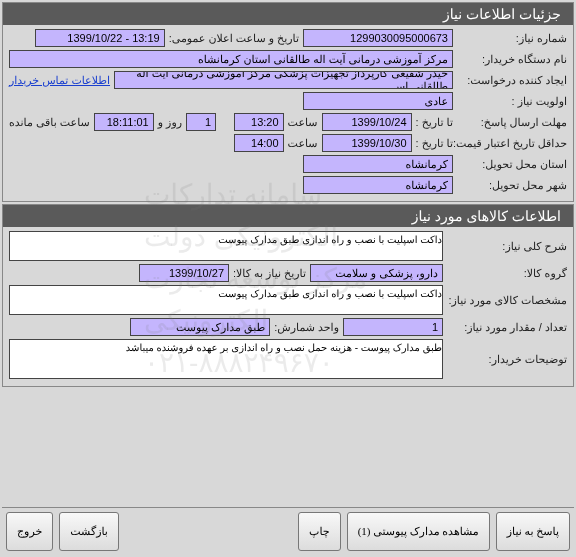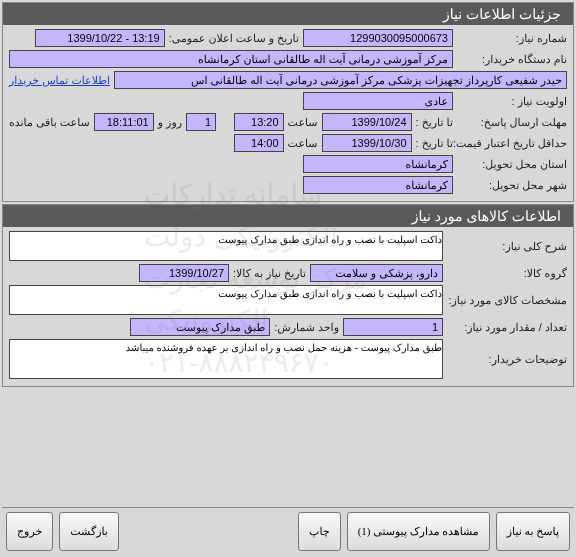--- a/index.html
+++ b/index.html
@@ -118,20 +118,21 @@
       <span class="label">تاریخ و ساعت اعلان عمومی:</span>
       <span class="field" style="width:130px">13:19 - 1399/10/22</span>
     </div>
 
     <div class="row">
       <span class="label" style="width:110px">نام دستگاه خریدار:</span>
       <span class="field wide">مرکز آموزشی درمانی آیت اله طالقانی استان کرمانشاه</span>
     </div>
 
     <div class="row">
+      <span class="label" style="width:110px">ایجاد کننده درخواست:</span>
       <span class="field wide">حیدر شفیعی کارپرداز تجهیزات پزشکی مرکز آموزشی درمانی آیت اله طالقانی اس</span>
       <span class="link-blue">اطلاعات تماس خریدار</span>
     </div>
 
     <div class="row">
       <span class="label" style="width:110px">اولویت نیاز :</span>
       <span class="field" style="width:150px">عادی</span>
     </div>
 
     <div class="row">

